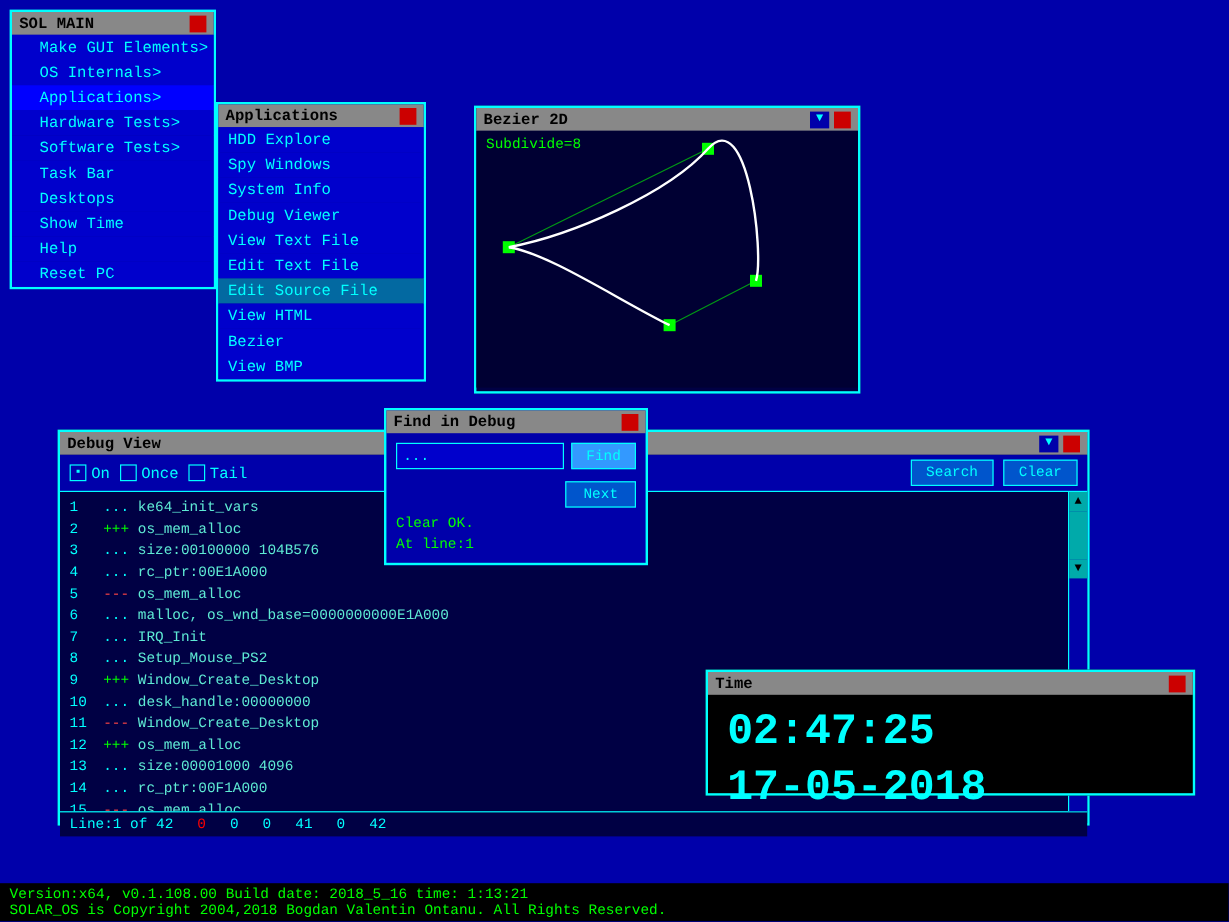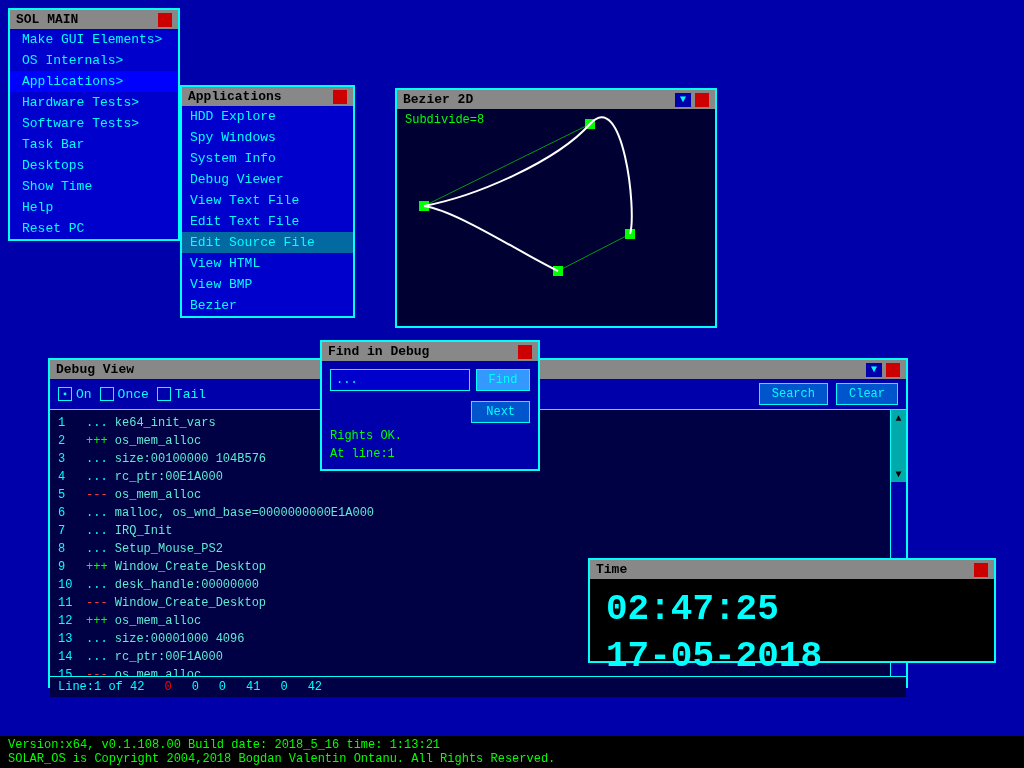--- a/index.html
+++ b/index.html
@@ -35,21 +35,21 @@
     .main-menu-title .close-btn {
       background: #cc0000;
       width: 14px;
       height: 14px;
       display: inline-block;
       cursor: pointer;
     }
     .menu-item {
       background: #0000cc;
       color: #00ffff;
-      padding: 3px 12px;
+      padding: 3px 23px;
       cursor: pointer;
       white-space: nowrap;
     }
     .menu-item.active {
       background: #0000ff;
     }
 
     
     .apps-menu {
       position: absolute;
@@ -407,22 +407,22 @@
     <span class="close-btn"></span>
   </div>
   <div class="apps-menu-item">HDD Explore</div>
   <div class="apps-menu-item">Spy Windows</div>
   <div class="apps-menu-item">System Info</div>
   <div class="apps-menu-item">Debug Viewer</div>
   <div class="apps-menu-item">View Text File</div>
   <div class="apps-menu-item">Edit Text File</div>
   <div class="apps-menu-item selected">Edit Source File</div>
   <div class="apps-menu-item">View HTML</div>
+  <div class="apps-menu-item">Bezier</div>
   <div class="apps-menu-item">View BMP</div>
-  <div class="apps-menu-item">Bezier</div>
 </div>
 
 <div class="bezier-window">
   <div class="bezier-title">
     <div class="bezier-title-left">
       <span>Bezier 2D</span>
     </div>
     <div style="display:flex;gap:4px;align-items:center;">
       <span class="dropdown-btn">▼</span>
       <span class="close-btn-red"></span>
@@ -516,21 +516,21 @@
   </div>
   <div class="find-dialog-content">
     <div class="find-row">
       <input type="text" class="find-input" value="..." style="">
       <button class="find-btn-find active">Find</button>
     </div>
     <div class="find-row">
       <div style="width:140px;"></div>
       <button class="find-btn-next">Next</button>
     </div>
-    <div class="find-status">Rights OK.</div>
+    <div class="find-status">Clear OK.</div>
     <div class="find-status">At line:1</div>
   </div>
 </div>
 
 <div class="time-window">
   <div class="time-title">
     <span>Time</span>
     <span class="close-btn-red"></span>
   </div>
   <div class="time-content">

